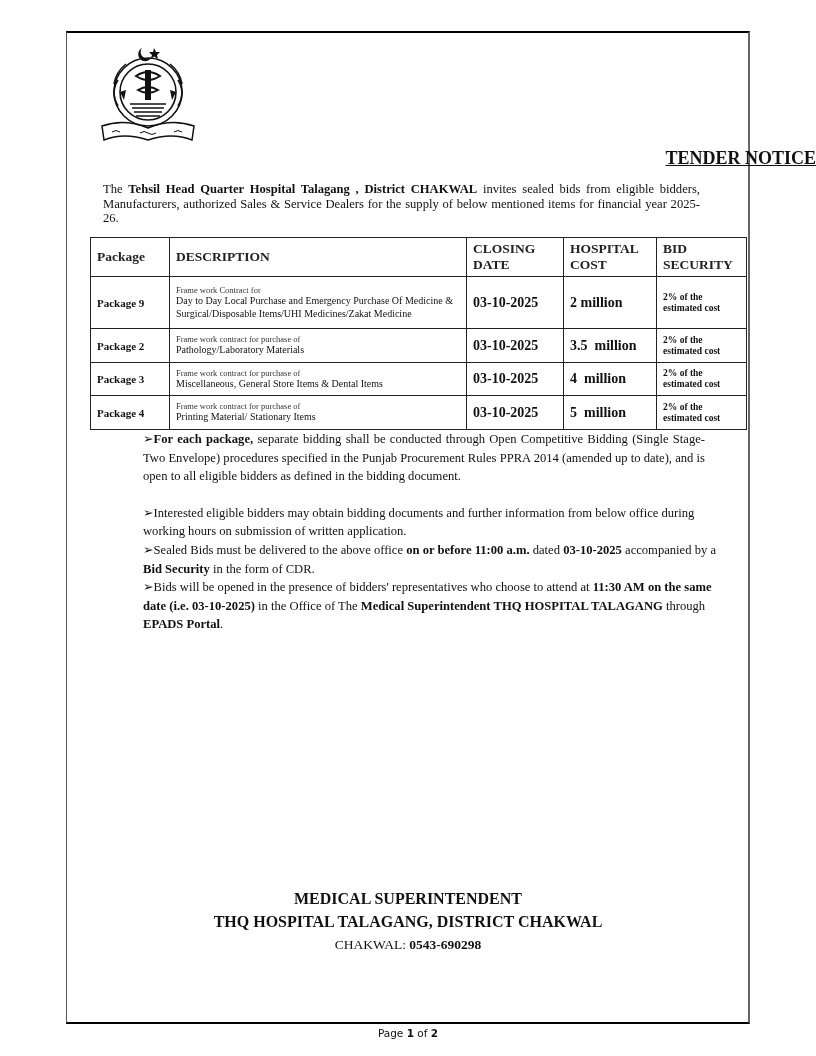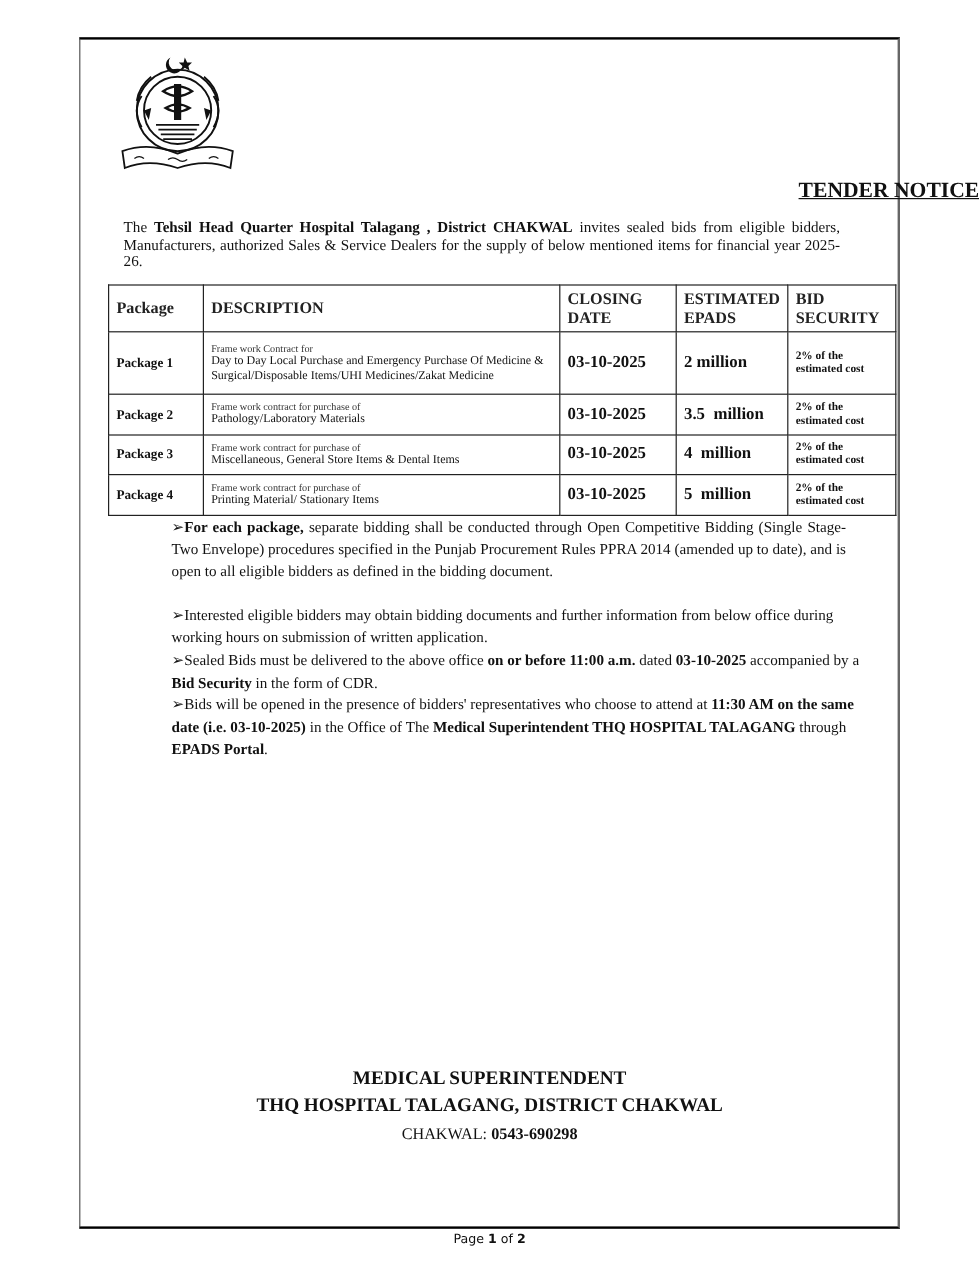--- a/index.html
+++ b/index.html
@@ -76,27 +76,27 @@
 <p class="intro" style="margin:0;">
   <span>The </span><b>Tehsil Head Quarter Hospital Talagang , District CHAKWAL</b><span> invites sealed bids from eligible bidders, Manufacturers, authorized Sales &amp; Service Dealers for the supply of below mentioned items for financial year 2025-26.</span>
 </p>
 
 <table class="tender">
   <thead>
     <tr>
       <th class="c-pkg" style="font-size:13.5px">Package</th>
       <th class="c-desc">DESCRIPTION</th>
       <th class="c-date" style="font-size:13.5px">CLOSING DATE</th>
-      <th class="c-cost" style="font-size:13.5px">ESTIMATED EPADS</th>
+      <th class="c-cost" style="font-size:13.5px">HOSPITAL COST</th>
       <th>BID SECURITY</th>
     </tr>
   </thead>
   <tbody>
     <tr style="height:52px">
-      <td class="c-pkg">Package 1</td>
+      <td class="c-pkg">Package 9</td>
       <td class="c-desc">
         <span class="desc-small">Frame work Contract for</span>
         <span class="desc-main">Day to Day Local Purchase and Emergency Purchase Of Medicine &amp; Surgical/Disposable Items/UHI Medicines/Zakat Medicine</span>
       </td>
       <td class="c-date">03-10-2025</td>
       <td class="c-cost">2 million</td>
       <td class="c-sec">2% of the estimated cost</td>
     </tr>
     <tr style="height:34px">
       <td class="c-pkg">Package 2</td>

